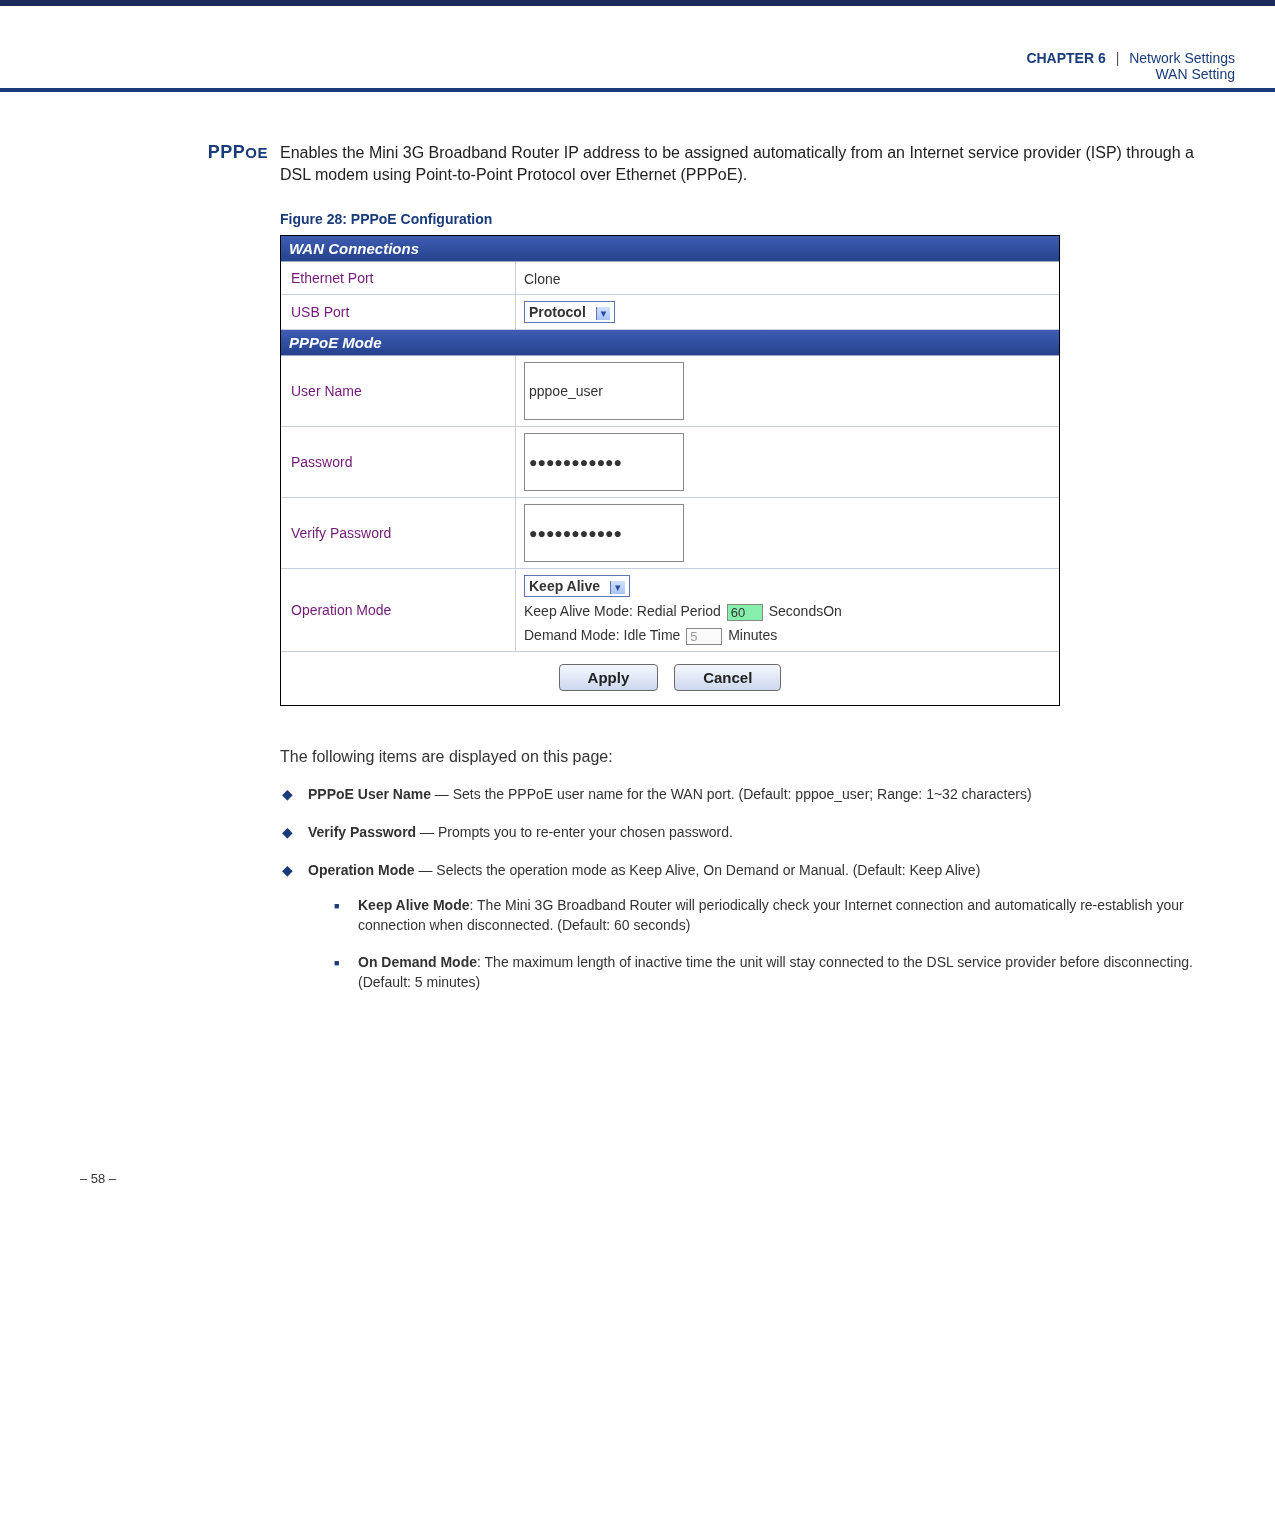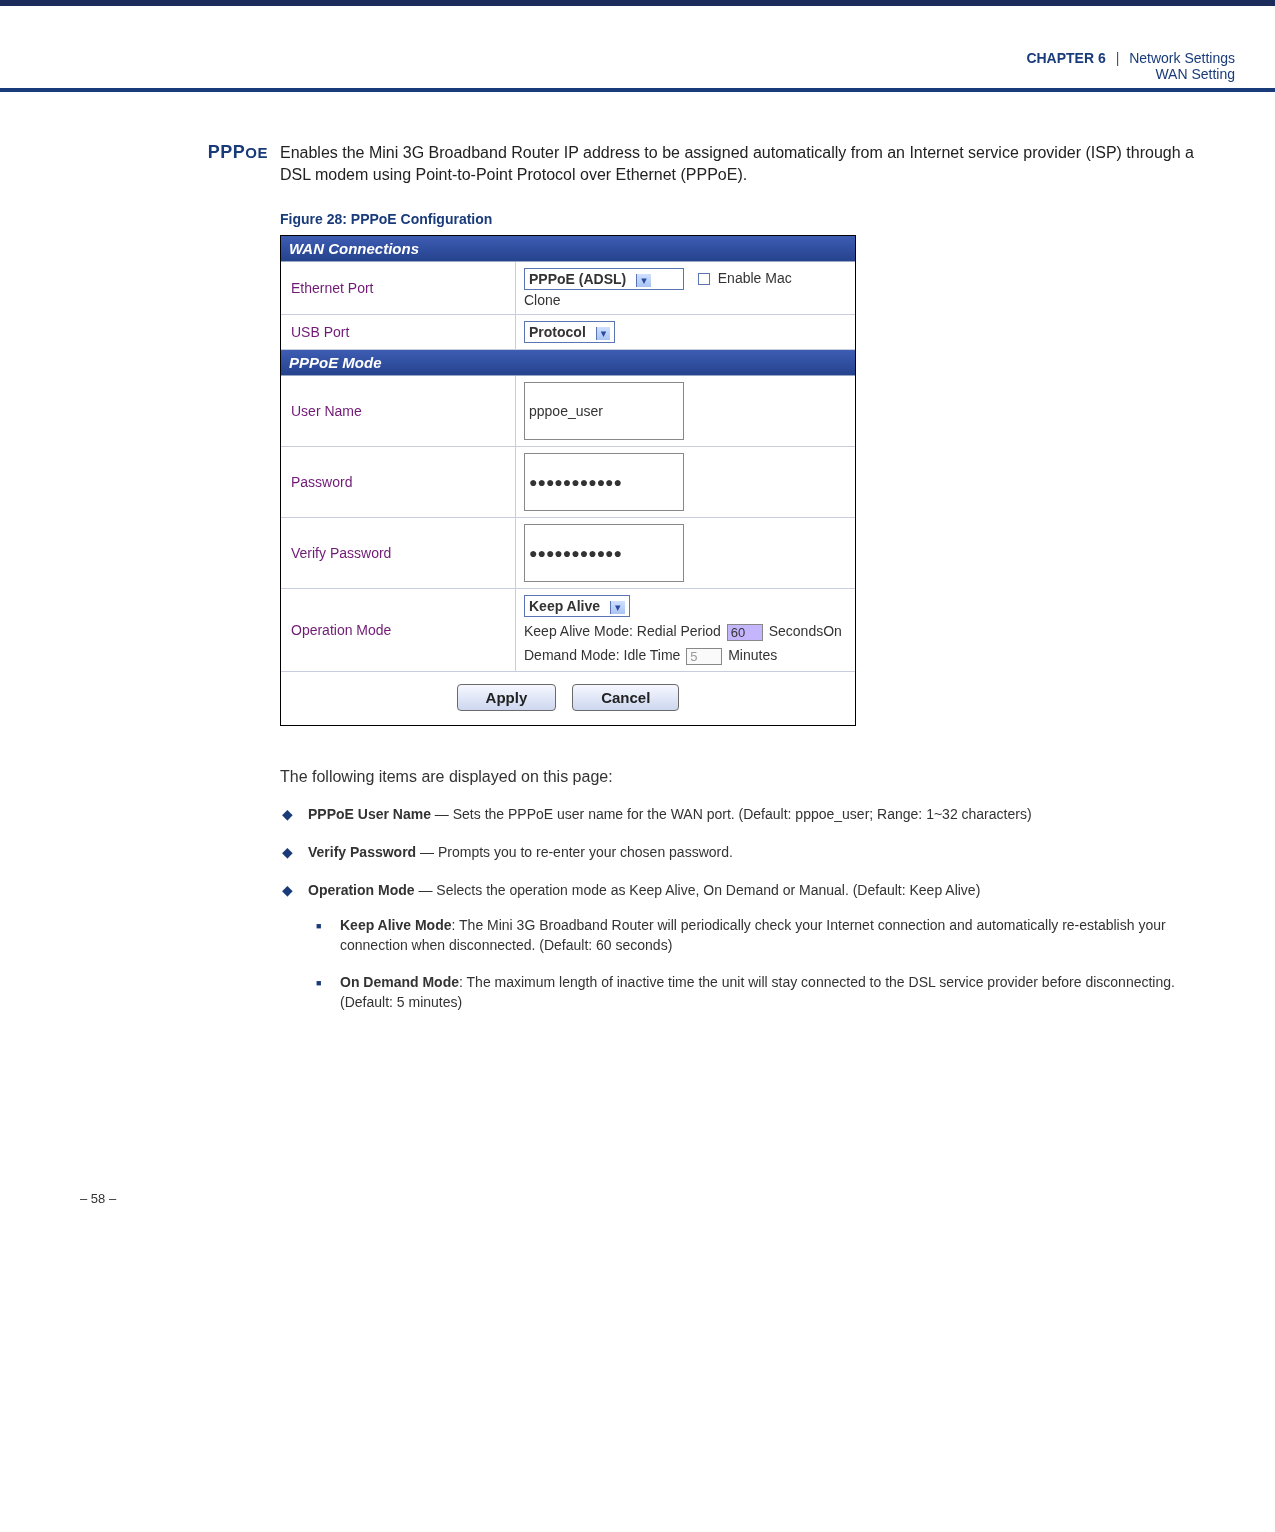--- a/index.html
+++ b/index.html
@@ -54,21 +54,21 @@
   }
   .intro { font-size: 16px; line-height: 1.35; color: #222; }
   .figure-caption {
     color: #1a3b7a;
     font-weight: bold;
     font-size: 14px;
     margin: 26px 0 8px 0;
   }
   .screenshot {
     border: 1px solid #000;
-    width: 576px;
+    width: 780px;
     padding: 0;
     background: #fff;
   }
   .ss-header-blue {
     background: linear-gradient(#3e5db3, #25428d);
     color: #fff;
     font-weight: bold;
     font-style: italic;
     padding: 4px 8px;
     border-bottom: 1px solid #9aa6c6;
@@ -124,21 +124,21 @@
     background: #fff;
     padding: 20px 4px;
     font-family: Arial, sans-serif;
     font-size: 14px;
     display: inline-block;
     min-width: 160px;
     vertical-align: middle;
   }
   .ss-small-input {
     border: 1px solid #888;
-    background: #c4b5fd;
+    background: #86efac;
     padding: 0 3px;
     font-family: Arial, sans-serif;
     font-size: 13px;
     display: inline-block;
     width: 36px;
     vertical-align: middle;
     margin: 0 2px;
   }
   .ss-small-input.readonly { color: #999; background: #fafafa; }
   .ss-check {
@@ -187,20 +187,21 @@
   }
   ul.inner-list {
     list-style: none;
     padding-left: 32px;
     margin-top: 16px;
   }
   ul.inner-list > li {
     position: relative;
     margin-bottom: 18px;
     line-height: 1.4;
+    margin-left: 18px;
   }
   ul.inner-list > li::before {
     content: "■";
     position: absolute;
     left: -24px;
     top: 4px;
     color: #1a3b7a;
     font-size: 9px;
   }
   .b { font-weight: bold; }
@@ -235,28 +236,20 @@
       <div class="intro">Enables the Mini 3G Broadband Router IP address to be assigned automatically from an Internet service provider (ISP) through a DSL modem using Point-to-Point Protocol over Ethernet (PPPoE).</div>
 
       <div class="figure-caption">Figure 28:  PPPoE Configuration</div>
 
       <div class="screenshot">
         <div class="ss-header-blue">WAN Connections</div>
 
         <div class="ss-row">
           <div class="ss-label">Ethernet Port</div>
           <div class="ss-value">
-            <div>
-              <span class="ss-select wide">
-                <span class="sel-text">PPPoE (ADSL)</span>
-                <span class="chev">▾</span>
-              </span>
-              <span class="ss-check"></span>
-              <span>Enable Mac</span>
-            </div>
             <div style="color:#333; margin-top:2px;">Clone</div>
           </div>
         </div>
 
         <div class="ss-row">
           <div class="ss-label">USB Port</div>
           <div class="ss-value">
             <span class="ss-select">
               <span class="sel-text">Protocol</span>
               <span class="chev">▾</span>

